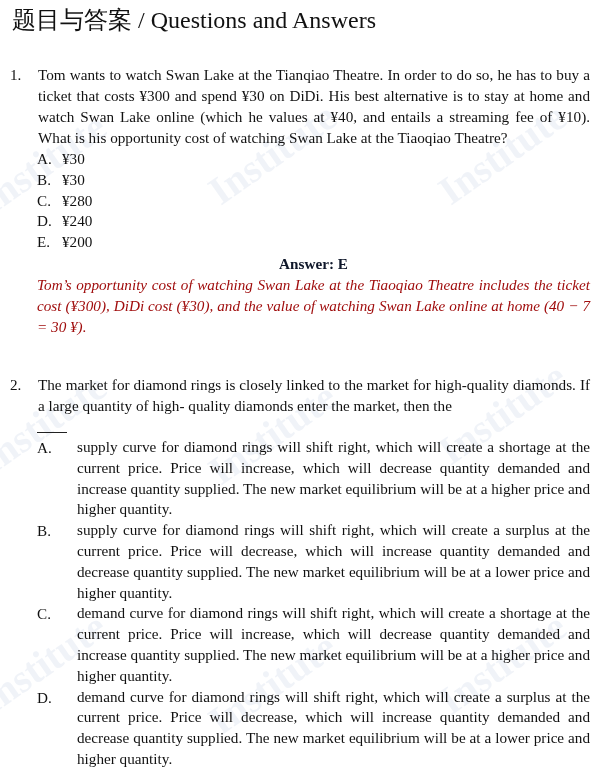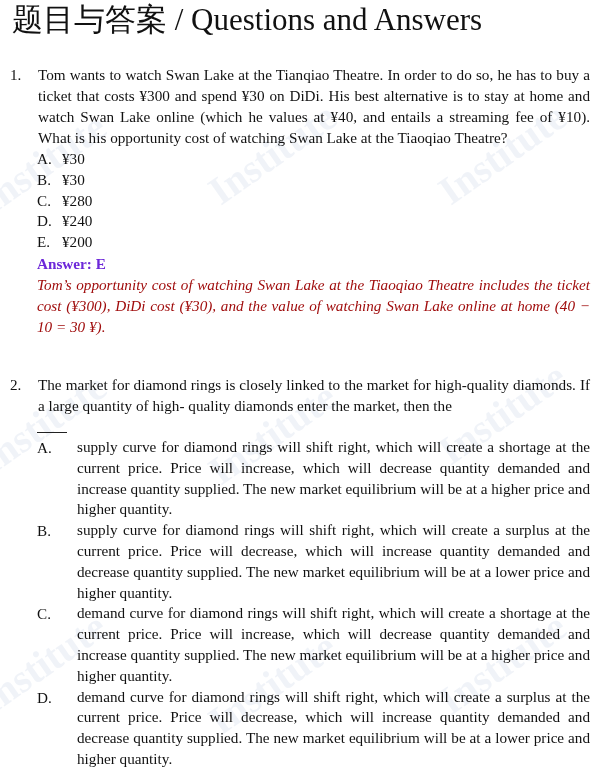--- a/index.html
+++ b/index.html
@@ -3,27 +3,27 @@
 <meta charset="utf-8">
 <style>
   html, body { margin:0; padding:0; }
   body {
     width:616px; height:768px; overflow:hidden; background:#ffffff;
     font-family:"Liberation Serif", "DejaVu Serif", serif; color:#111;
     position:relative;
   }
   .wm { position:absolute; color:rgba(170,190,215,0.18); font-family:"Liberation Serif", serif;
         font-weight:bold; transform:rotate(-35deg); pointer-events:none; white-space:nowrap; }
-  .title { position:absolute; left:12px; top:4px; font-size:31px; line-height:32px; }
+  .title { position:absolute; left:12px; top:4px; font-size:24px; line-height:32px; }
   .q { position:absolute; left:10px; width:580px; font-size:15.2px; line-height:21px; }
   .q .num { position:absolute; left:0; top:0; }
   .q .body { margin-left:28px; text-align:justify; }
   .opt-simple { margin-left:27px; height:20.8px; line-height:20.8px; }
   .opt-simple .letter { display:inline-block; width:25px; }
-  .answer { margin-left:27px; color:#6d28d9; font-weight:bold; line-height:21px; }
+  .answer { margin-left:27px; color:#0f172a; font-weight:bold; line-height:21px;text-align:center; }
   .expl { margin-left:27px; color:#a00d0d; font-style:italic; text-align:justify; line-height:21px; }
   .blank { margin-left:27px; margin-top:16px; width:30px; border-bottom:1.2px solid #222; height:0; }
   .opt-long { position:relative; margin-left:27px; margin-top:0; }
   .opt-long .letter { position:absolute; left:0; top:0; }
   .opt-long .text { margin-left:40px; text-align:justify; line-height:20.8px; }
 </style>
 </head>
 <body>
 
 <div class="wm" style="left:-30px;top:140px;font-size:40px;">Institute</div>
@@ -44,21 +44,21 @@
   <span class="num">1.</span>
   <div class="body">Tom wants to watch Swan Lake at the Tianqiao Theatre. In order to do so, he has to buy a ticket that costs ¥300 and spend ¥30 on DiDi. His best alternative is to stay at home and watch Swan Lake online (which he values at ¥40, and entails a streaming fee of ¥10). What is his opportunity cost of watching Swan Lake at the Tiaoqiao Theatre?</div>
   <div style="margin-top:1px;">
     <div class="opt-simple"><span class="letter">A.</span><span>¥30</span></div>
     <div class="opt-simple"><span class="letter">B.</span><span>¥30</span></div>
     <div class="opt-simple"><span class="letter">C.</span><span>¥280</span></div>
     <div class="opt-simple"><span class="letter">D.</span><span>¥240</span></div>
     <div class="opt-simple"><span class="letter">E.</span><span>¥200</span></div>
   </div>
   <div class="answer">Answer: E</div>
-  <div class="expl">Tom’s opportunity cost of watching Swan Lake at the Tiaoqiao Theatre includes the ticket cost (¥300), DiDi cost (¥30), and the value of watching Swan Lake online at home (40 − 10 = 30 ¥).</div>
+  <div class="expl">Tom’s opportunity cost of watching Swan Lake at the Tiaoqiao Theatre includes the ticket cost (¥300), DiDi cost (¥30), and the value of watching Swan Lake online at home (40 − 7 = 30 ¥).</div>
 </div>
 
 <div class="q" style="top:374px;">
   <span class="num">2.</span>
   <div class="body">The market for diamond rings is closely linked to the market for high-quality diamonds. If a large quantity of high- quality diamonds enter the market, then the</div>
   <div class="blank"></div>
   <div style="margin-top:4px;">
     <div class="opt-long">
         <span class="letter">A.</span>
         <div class="text">supply curve for diamond rings will shift right, which will create a shortage at the current price. Price will increase, which will decrease quantity demanded and increase quantity supplied. The new market equilibrium will be at a higher price and higher quantity.</div>

